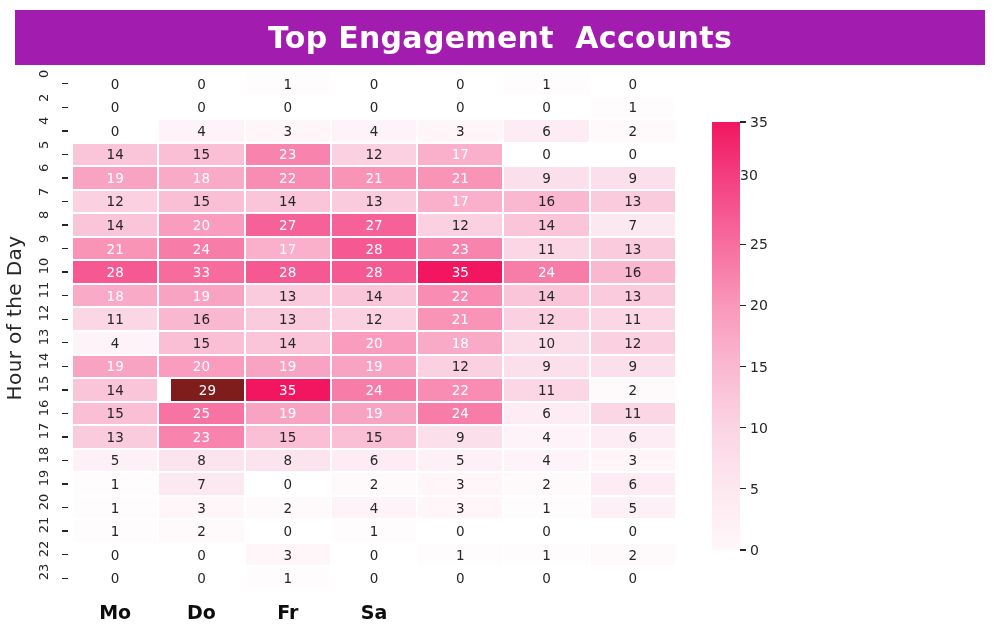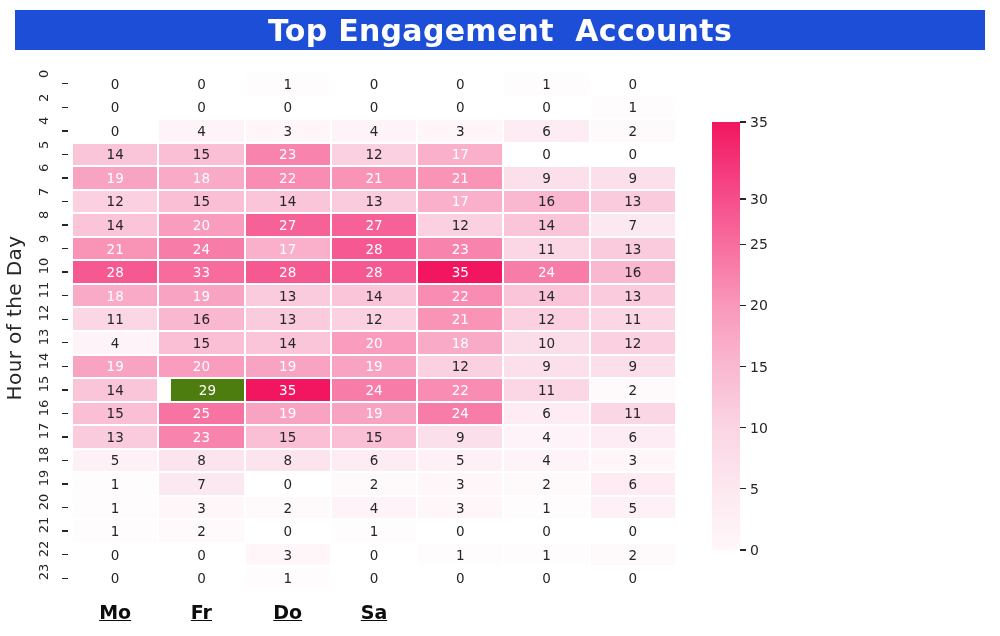--- a/index.html
+++ b/index.html
@@ -19,22 +19,22 @@
     width: 1000px;
     height: 636px;
   }
 
   
   .title-banner {
     position: absolute;
     left: 15px;
     top: 10px;
     width: 970px;
-    height: 40px;
-    background: #1d4ed8;
+    height: 55px;
+    background: #a21caf;
     display: flex;
     align-items: center;
     justify-content: center;
   }
   .title-text {
     color: #ffffff;
     font-size: 30px;
     font-weight: bold;
     letter-spacing: 0.3px;
     white-space: pre;
@@ -135,21 +135,20 @@
     display: grid;
     grid-template-columns: repeat(7, 1fr);
   }
   .xtick {
     display: flex;
     align-items: center;
     justify-content: center;
     font-size: 19px;
     font-weight: bold;
     color: #0d0d0d;
-    text-decoration: underline;
   }
 
   
   .cbar-wrap {
     position: absolute;
     left: 712px;
     top: 122px;
     width: 120px;
     height: 428px;
   }
@@ -563,21 +562,21 @@
         </div>
         <div class="cell" style="background: rgb(251, 224, 236);">
           <span>9</span>
         </div>
         <div class="cell" style="background: rgb(251, 224, 236);">
           <span>9</span>
         </div>
         <div class="cell" style="background: rgb(250, 196, 217);">
           <span>14</span>
         </div>
-        <div class="cell light-text" style="background: #4d7c0f; margin-left: 12px;">
+        <div class="cell light-text" style="background: #7f1d1d; margin-left: 12px;">
           <span>29</span>
         </div>
         <div class="cell light-text" style="background: rgb(241, 22, 95);">
           <span>35</span>
         </div>
         <div class="cell light-text" style="background: rgb(247, 124, 168);">
           <span>24</span>
         </div>
         <div class="cell light-text" style="background: rgb(248, 140, 178);">
           <span>22</span>
@@ -754,22 +753,22 @@
           <span>0</span>
         </div>
         <div class="cell" style="background: rgb(255, 255, 255);">
           <span>0</span>
         </div>
       </div>
   </div>
 
   <div class="xticks">
       <div class="xtick">Mo</div>
+      <div class="xtick">Do</div>
       <div class="xtick">Fr</div>
-      <div class="xtick">Do</div>
       <div class="xtick">Sa</div>
     </div>
 
   <div class="cbar-wrap">
     <div class="cbar-gradient"></div>
     <div class="cbar-ticks">
         <div class="cbar-tick" style="top: 428px;">
           <i></i>
           <span>0</span>
         </div>
@@ -786,21 +785,21 @@
           <span>15</span>
         </div>
         <div class="cbar-tick" style="top: 183.429px;">
           <i></i>
           <span>20</span>
         </div>
         <div class="cbar-tick" style="top: 122.286px;">
           <i></i>
           <span>25</span>
         </div>
-        <div class="cbar-tick" style="top: 77px;">
+        <div class="cbar-tick" style="top: 49px; flex-direction: column;">
           <i></i>
           <span>30</span>
         </div>
         <div class="cbar-tick" style="top: 0px;">
           <i></i>
           <span>35</span>
         </div>
       </div>
   </div>
 

